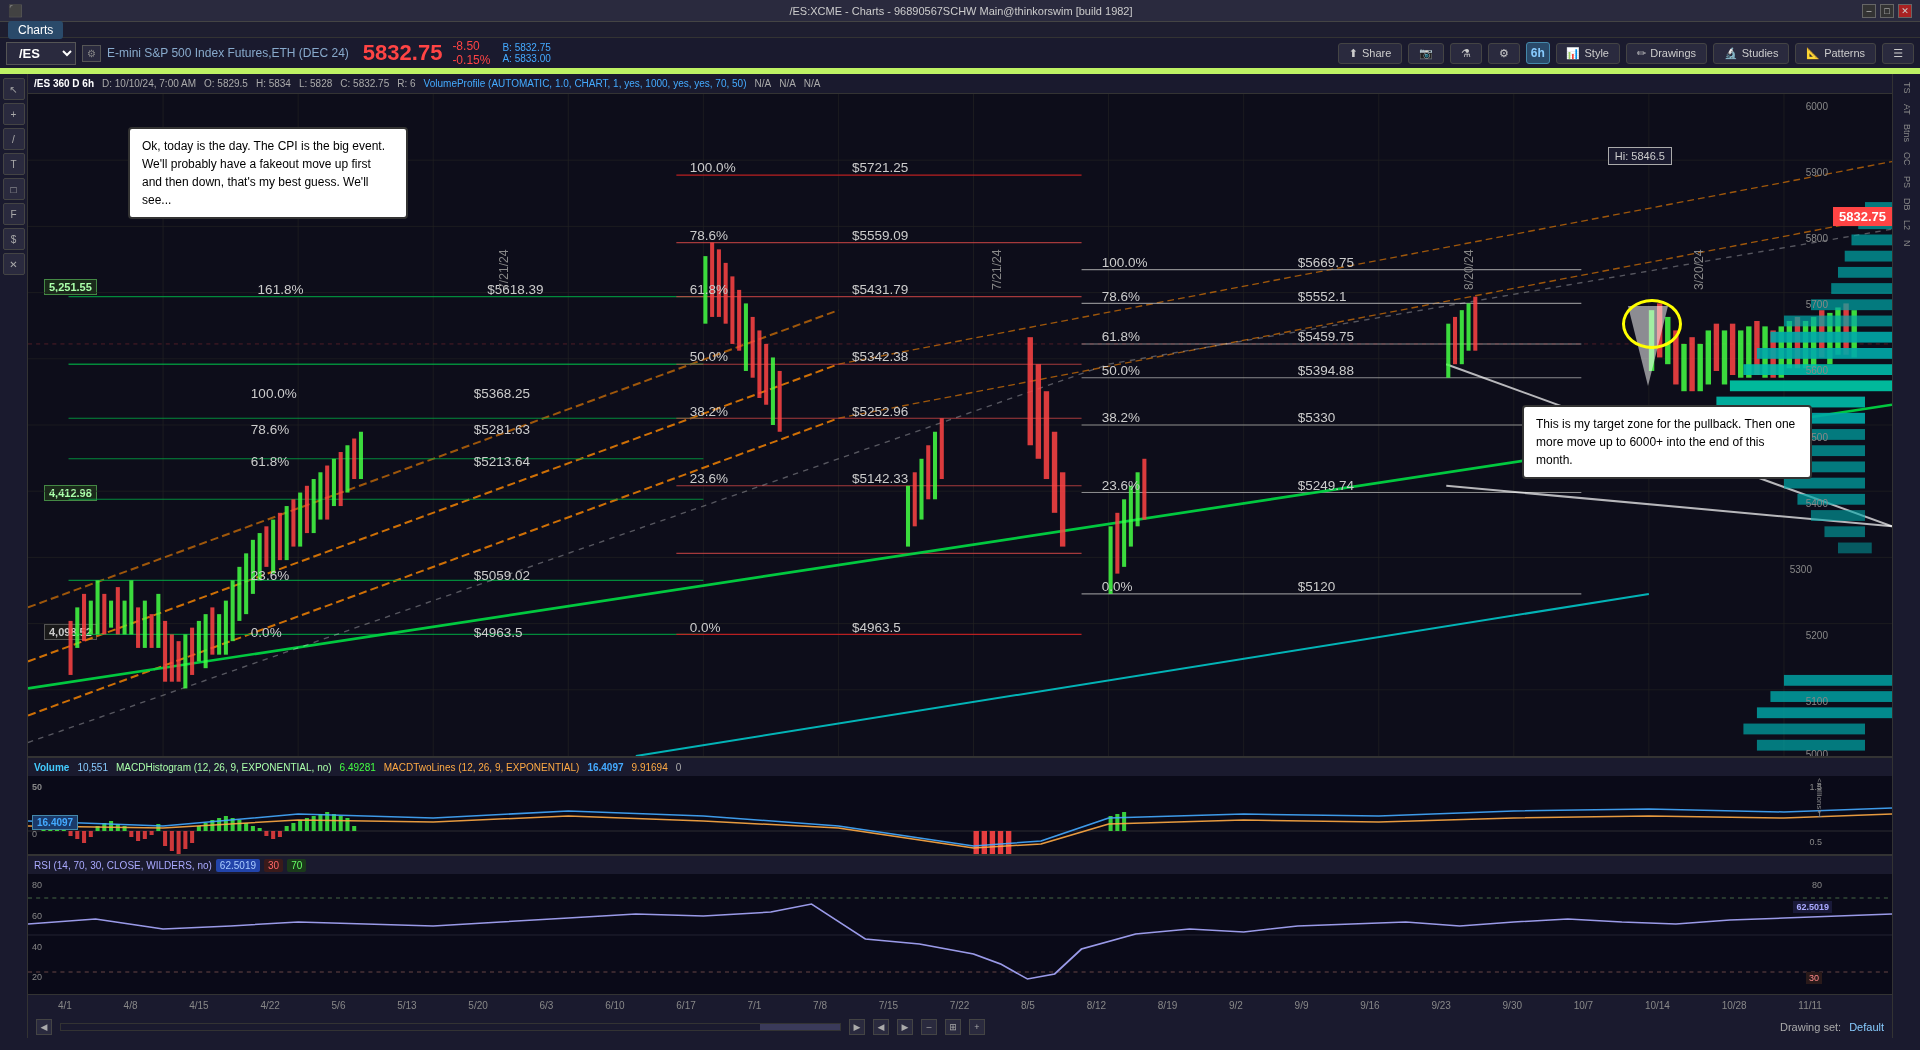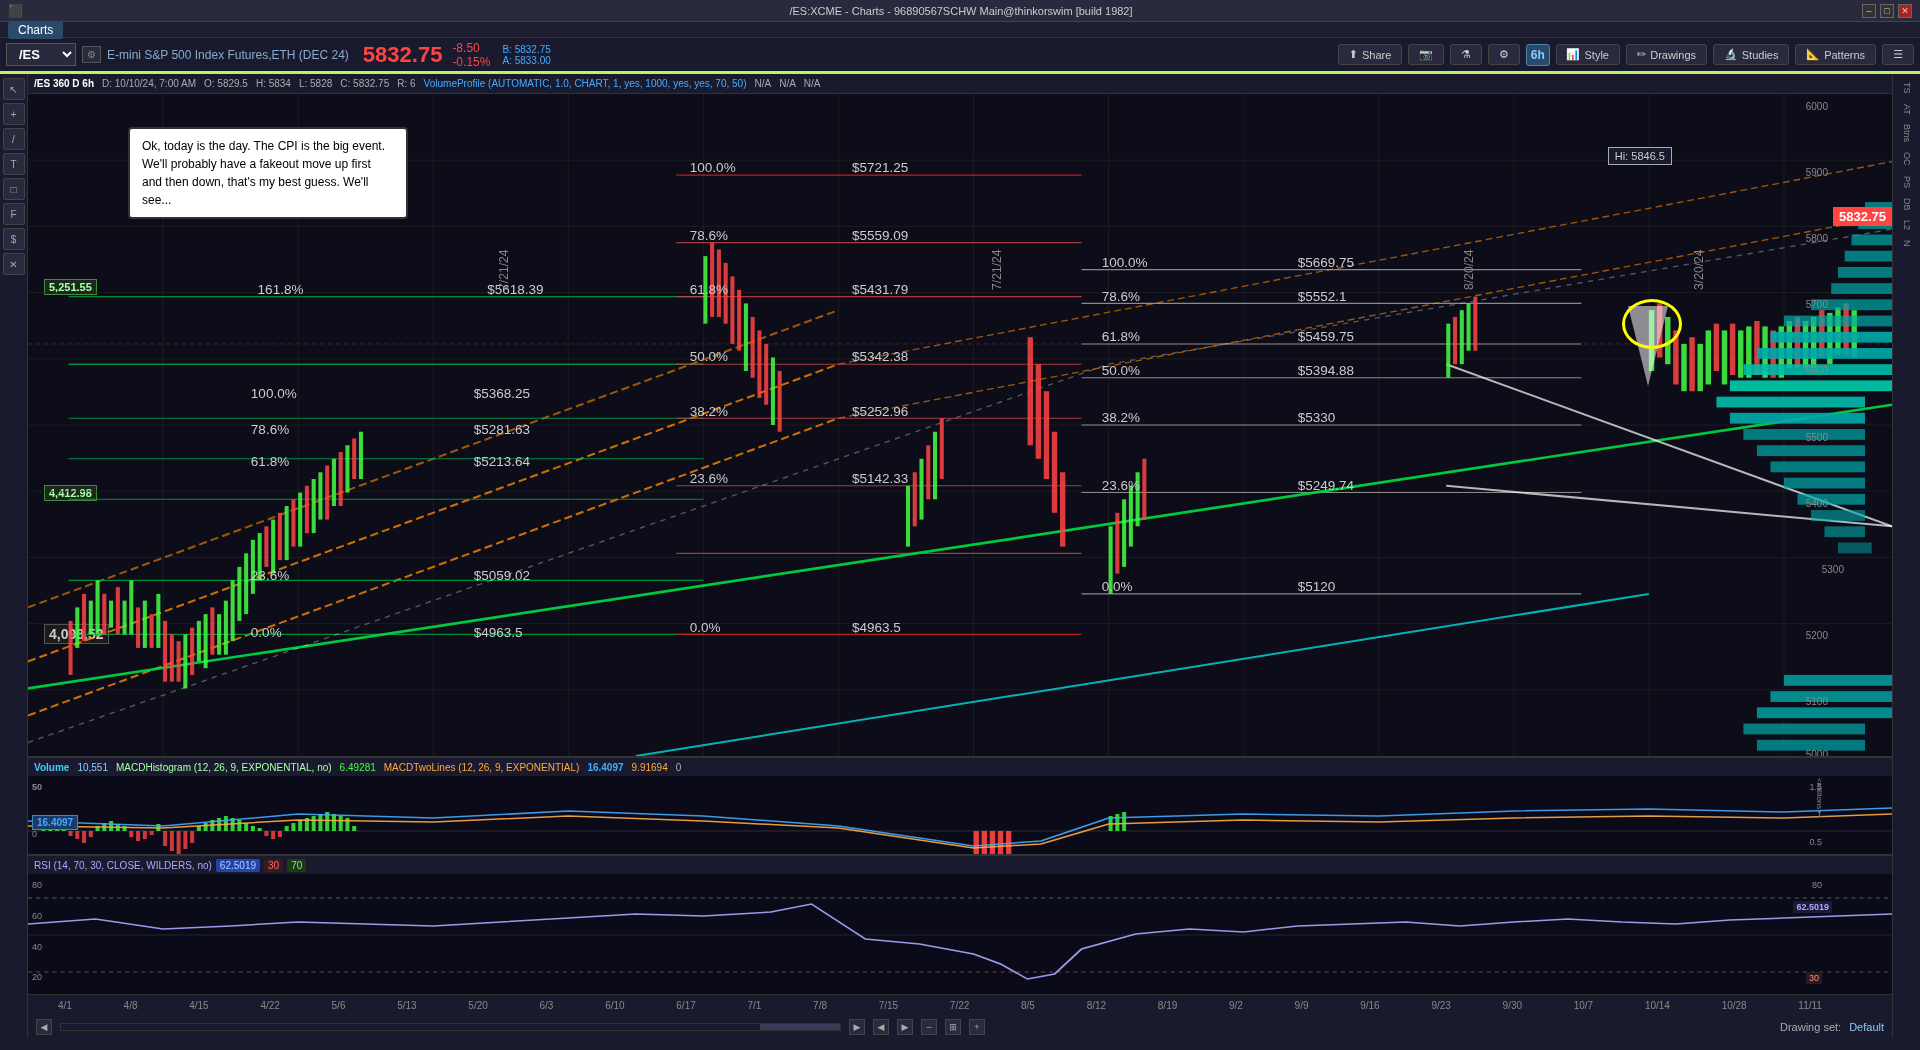--- a/index.html
+++ b/index.html
@@ -54,21 +54,21 @@
     .menu-item.active { background: #2a4a6a; color: white; }
 
     
     #toolbar {
       height: 36px;
       background: #1a1a2e;
       display: flex;
       align-items: center;
       padding: 0 6px;
       gap: 6px;
-      border-bottom: 3px solid #bef264;
+      border-bottom: 6px solid #bef264;
     }
     .symbol-selector {
       background: #2a2a3e;
       border: 1px solid #555;
       color: white;
       padding: 2px 8px;
       font-size: 13px;
       font-weight: bold;
       cursor: pointer;
       min-width: 70px;
@@ -467,34 +467,37 @@
       <span class="indicator-text">VolumeProfile (AUTOMATIC, 1.0, CHART, 1, yes, 1000, yes, yes, 70, 50)</span>
       <span>N/A</span>
       <span>N/A</span>
       <span>N/A</span>
     </div>
 
     <div id="chart-canvas">
 
       <div class="left-price-badge" style="top:28%;font-size:11px;color:#aaffaa;background:#1a2a1a;border:1px solid #448844;">5,251.55</div>
       <div class="left-price-badge" style="top:59%;font-size:11px;color:#aaffaa;background:#1a2a1a;border:1px solid #448844;">4,412.98</div>
-      <div class="left-price-badge" style="top:80%;font-size:14px;color:#cccccc;background:#1a1a1a;border:1px solid #555;">4,098.52</div>
+      <div class="left-price-badge" style="top:80%;font-size:11px;color:#cccccc;background:#1a1a1a;border:1px solid #555;">4,098.52</div>
 
       <div class="hi-label" style="top:8%;right:220px;">Hi: 5846.5</div>
 
       <div class="current-price-box" style="top:17%;font-size:13px;font-weight:bold;">5832.75</div>
 
       <div class="circle-annotation" style="top:31%;right:210px;"></div>
 
       <div class="triangle-annotation" style="top:32%;right:224px;border-top-width:80px;border-left-width:20px;border-right-width:20px;opacity:0.75;"></div>
 
       <div class="annotation-box" style="top:5%;left:100px;">
         <span>Ok, today is the day.  The CPI is the big event.  We'll probably have a fakeout move up first and then down, that's my best guess.  We'll see...</span>
       </div>
 
+      <div class="annotation-box" style="top:47%;right:80px;max-width:290px;">
+        <span>This is my target zone for the pullback.  Then one more move up to 6000+ into the end of this month.</span>
+      </div>
 
       <svg id="chart-svg" viewBox="0 0 1380 490" preserveAspectRatio="none">
 
         <line x1="0" y1="49" x2="1380" y2="49" stroke="#222" stroke-width="0.5"></line>
         <line x1="0" y1="98" x2="1380" y2="98" stroke="#222" stroke-width="0.5"></line>
         <line x1="0" y1="147" x2="1380" y2="147" stroke="#222" stroke-width="0.5"></line>
         <line x1="0" y1="196" x2="1380" y2="196" stroke="#222" stroke-width="0.5"></line>
         <line x1="0" y1="245" x2="1380" y2="245" stroke="#222" stroke-width="0.5"></line>
         <line x1="0" y1="294" x2="1380" y2="294" stroke="#222" stroke-width="0.5"></line>
         <line x1="0" y1="343" x2="1380" y2="343" stroke="#222" stroke-width="0.5"></line>
@@ -752,21 +755,21 @@
         <text x="1240" y="145" font-size="9" fill="#888888" transform="rotate(-90,1240,145)">3/20/24</text>
       </svg>
 
       <div style="position:absolute;right:64px;top:1%;font-size:10px;color:#888;">6000</div>
       <div style="position:absolute;right:64px;top:11%;font-size:10px;color:#888;">5900</div>
       <div style="position:absolute;right:64px;top:21%;font-size:10px;color:#888;">5800</div>
       <div style="position:absolute;right:64px;top:31%;font-size:10px;color:#888;">5700</div>
       <div style="position:absolute;right:64px;top:41%;font-size:10px;color:#888;">5600</div>
       <div style="position:absolute;right:64px;top:51%;font-size:10px;color:#888;">5500</div>
       <div style="position:absolute;right:64px;top:61%;font-size:10px;color:#888;">5400</div>
-      <div style="position:absolute;right:48px;top:71%;font-size:10px;color:#888;">5300</div>
+      <div style="position:absolute;right:80px;top:71%;font-size:10px;color:#888;">5300</div>
       <div style="position:absolute;right:64px;top:81%;font-size:10px;color:#888;">5200</div>
       <div style="position:absolute;right:64px;top:91%;font-size:10px;color:#888;">5100</div>
       <div style="position:absolute;right:64px;top:99%;font-size:10px;color:#888;">5000</div>
 
     </div>
 
     <div id="volume-panel">
       <div id="volume-header">
         <span class="volume-indicator">Volume</span>
         <span style="color:#88ccff;">10,551</span>

